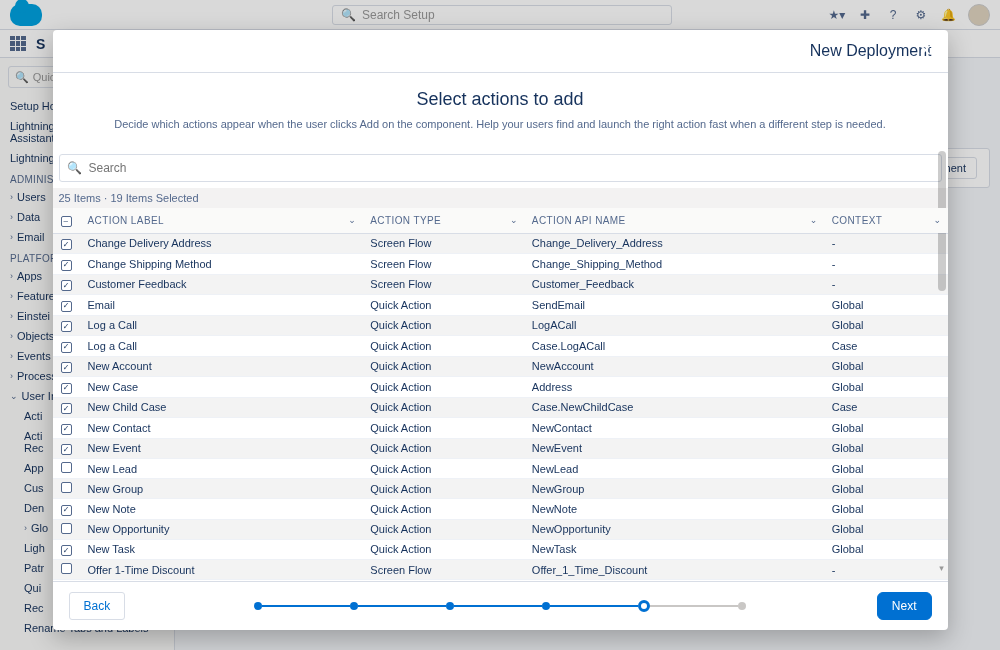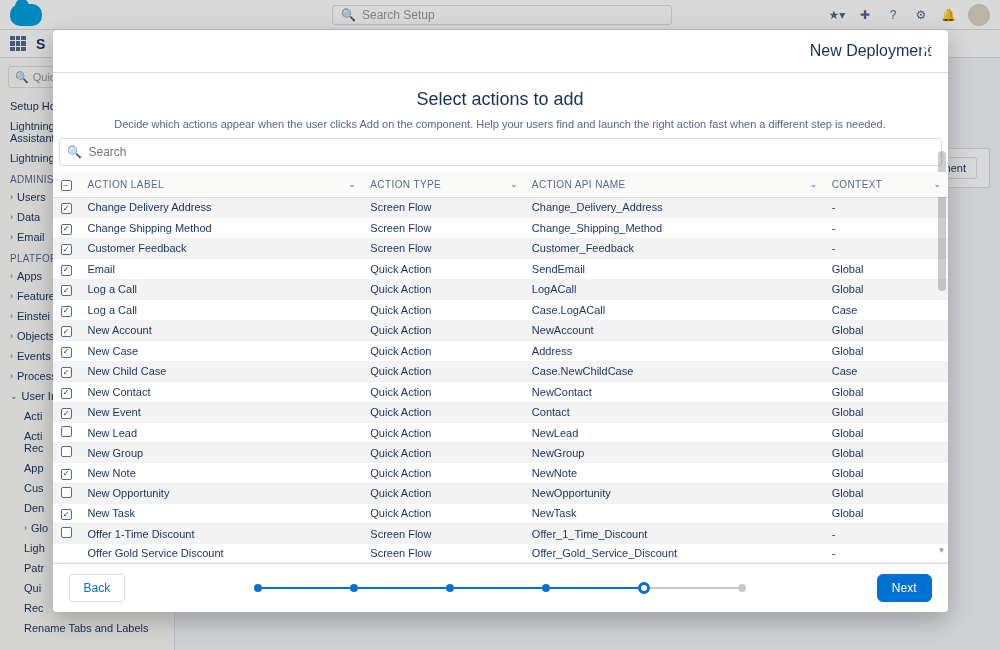--- a/index.html
+++ b/index.html
@@ -32,21 +32,21 @@
 
 .modal-overlay { position: absolute; inset: 0; display: flex; align-items: flex-start; justify-content: center; padding-top: 30px; }
 .modal { width: 895px; background: #fff; border-radius: 4px; box-shadow: 0 8px 24px rgba(0,0,0,0.25); display: flex; flex-direction: column; max-height: 600px; }
 .modal-header { padding: 12px 16px; border-bottom: 1px solid #d8dde6; text-align: center; position: relative; }
 .modal-title { font-size: 16px; font-weight: 400; color: #16325c; text-align: right; }
 .modal-close { position: absolute; right: 12px; top: 10px; color: #fff; font-size: 16px; cursor: pointer; width: 20px; height: 20px; display: flex; align-items: center; justify-content: center; }
 
 .modal-body { flex: 1; overflow-y: auto; padding: 0; position: relative; }
 .modal-body-inner { padding: 16px 16px 8px; text-align: center; }
 .modal-subtitle { font-size: 18px; font-weight: 400; color: #16325c; margin-bottom: 8px; }
-.modal-desc { font-size: 11px; color: #54698d; }
+.modal-desc { font-size: 11px; color: #54698d; margin-bottom: 16px; }
 
 .search-bar { margin: 0 6px 6px; border: 1px solid #d8dde6; border-radius: 3px; height: 28px; display: flex; align-items: center; padding: 0 8px; color: #999; background: #fff; }
 .search-bar input { border: none; outline: none; flex: 1; font-size: 12px; background: transparent; }
 
 .count-bar { padding: 4px 6px; font-size: 11px; color: #54698d; text-align: left; background: #f3f2f2; }
 
 .table-wrap { overflow: hidden; }
 table { width: 100%; border-collapse: collapse; font-size: 11px; }
 thead th { text-align: left; padding: 6px 8px; background: #fafaf9; border-bottom: 1px solid #d8dde6; font-weight: 400; text-transform: uppercase; font-size: 10px; color: #54698d; letter-spacing: 0.4px; position: relative; }
 thead th .sort-caret { position: absolute; right: 6px; top: 50%; transform: translateY(-50%); font-size: 9px; color: #54698d; }
@@ -214,20 +214,21 @@
         <div class="scrollbar-thumb bottom-arrow">▾</div>
       </div>
       <div class="modal-body-inner">
         <div class="modal-subtitle">Select actions to add</div>
         <div class="modal-desc">Decide which actions appear when the user clicks Add on the component. Help your users find and launch the right action fast when a different step is needed.</div>
       </div>
       <div class="search-bar">
         <span style="margin-right:6px">🔍</span>
         <input placeholder="Search" style="">
       </div>
+      <div class="count-bar">25 Items · 19 Items Selected</div>
       <div class="table-wrap">
         <table>
           <thead>
             <tr>
               <th class="checkbox-col"><span class="chk">–</span></th>
               <th><span>ACTION LABEL</span><span class="sort-caret">⌄</span></th>
               <th><span>ACTION TYPE</span><span class="sort-caret">⌄</span></th>
               <th><span>ACTION API NAME</span><span class="sort-caret">⌄</span></th>
               <th><span>CONTEXT</span><span class="sort-caret">⌄</span></th>
             </tr>
@@ -300,21 +301,21 @@
                 <td class="checkbox-col"><span class="chk">✓</span></td>
                 <td>New Contact</td>
                 <td>Quick Action</td>
                 <td>NewContact</td>
                 <td>Global</td>
               </tr>
               <tr>
                 <td class="checkbox-col"><span class="chk">✓</span></td>
                 <td>New Event</td>
                 <td>Quick Action</td>
-                <td>Contact</td>
+                <td>NewEvent</td>
                 <td>Global</td>
               </tr>
               <tr>
                 <td class="checkbox-col"><span class="chk"></span></td>
                 <td>New Lead</td>
                 <td>Quick Action</td>
                 <td>NewLead</td>
                 <td>Global</td>
               </tr>
               <tr>

